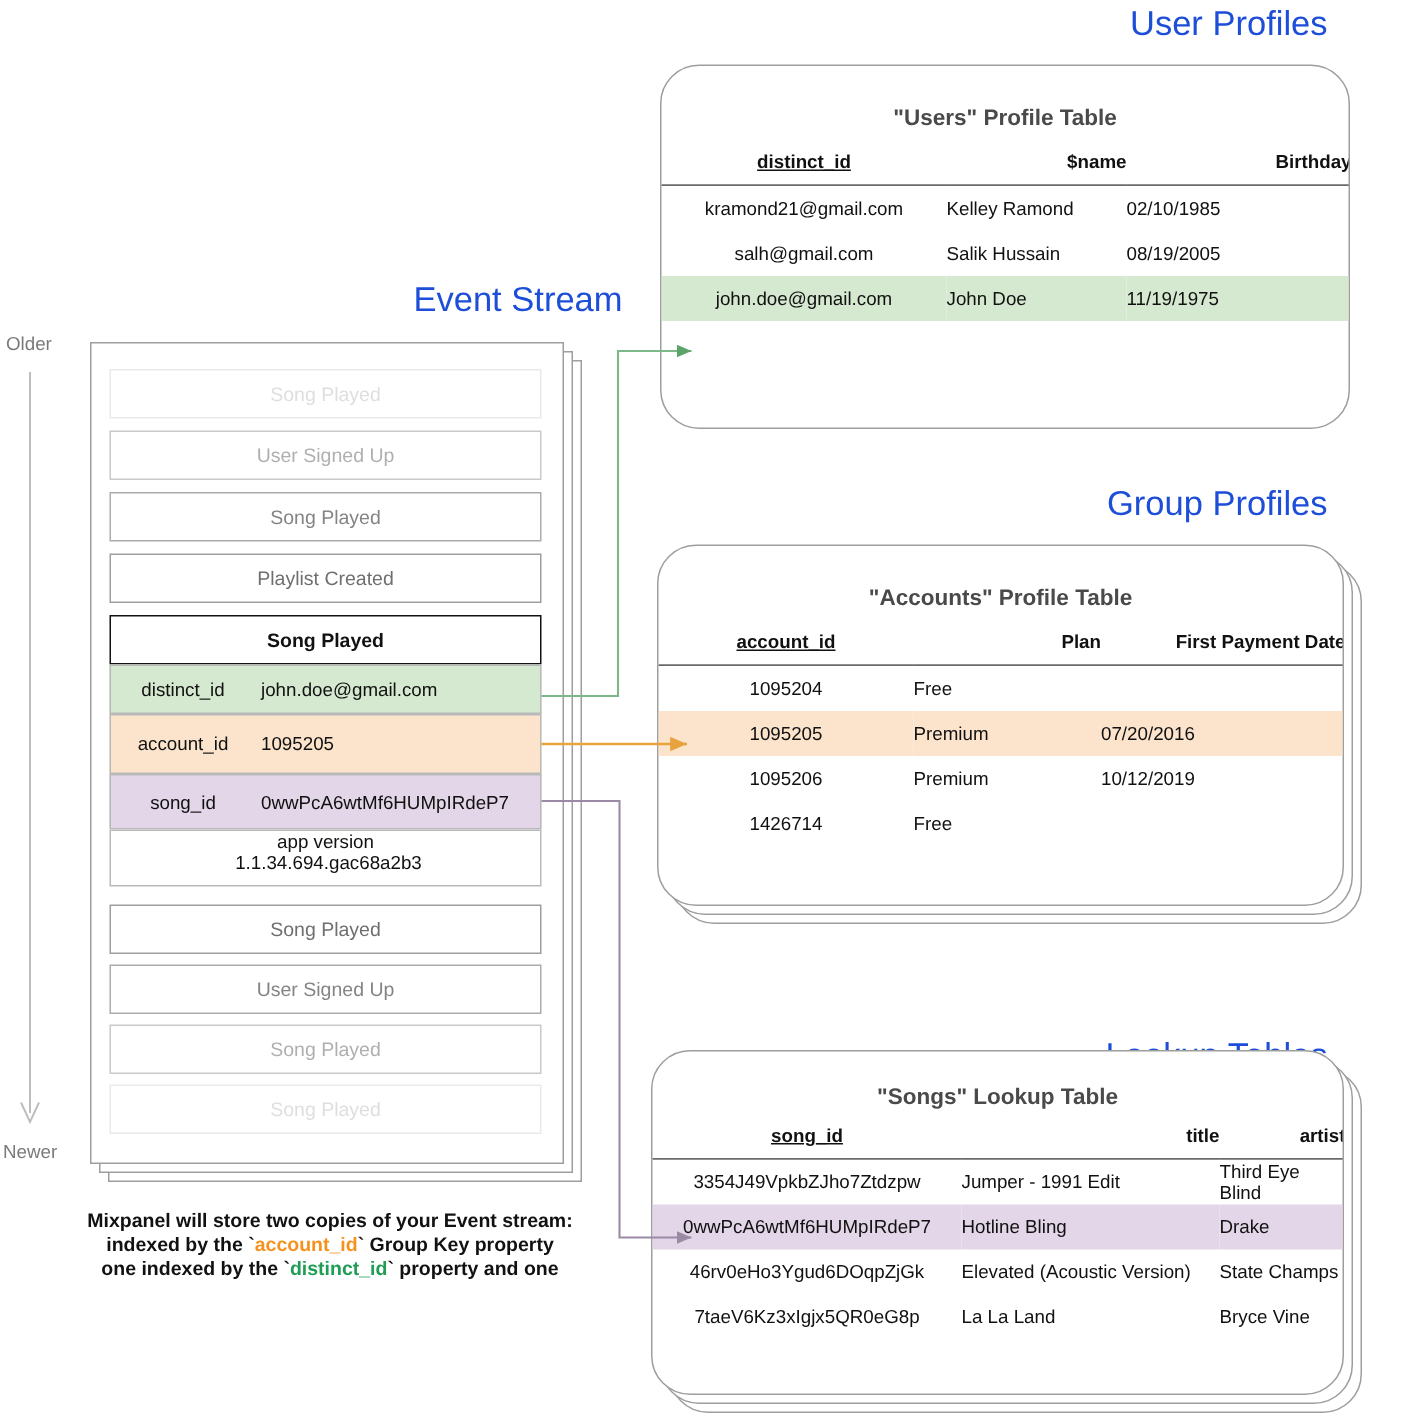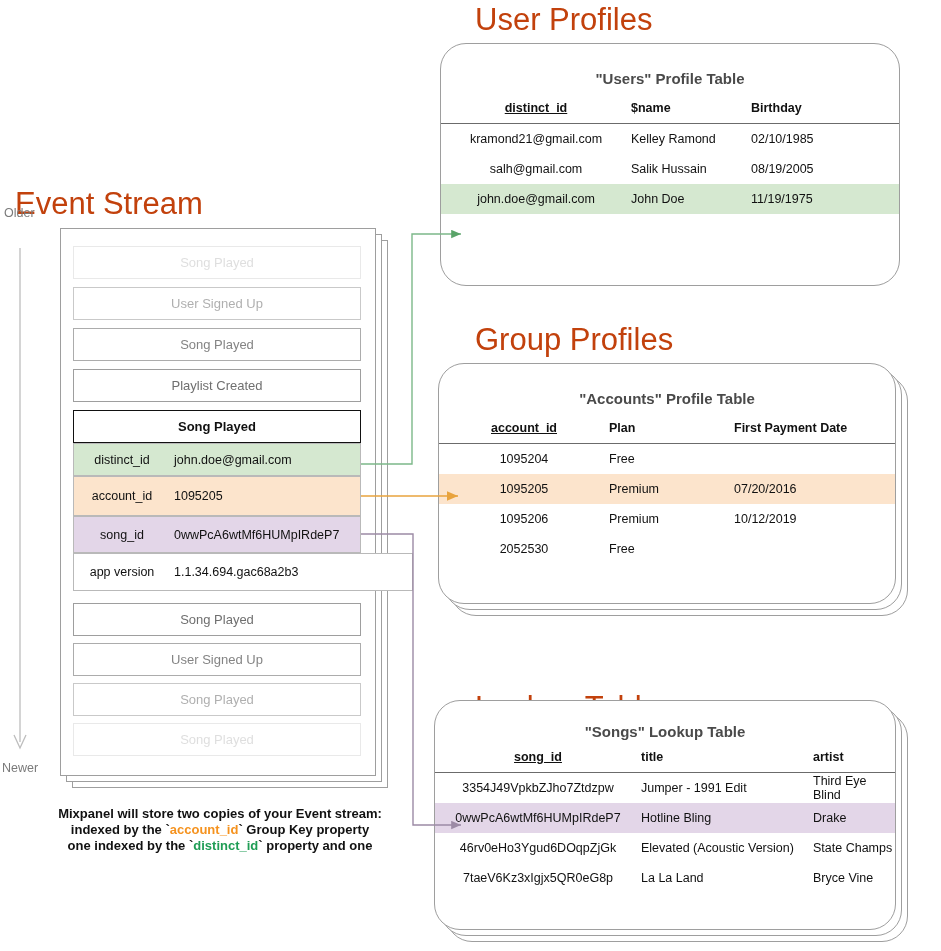--- a/index.html
+++ b/index.html
@@ -8,24 +8,24 @@
     height: 951px;
     position: relative;
     background: #ffffff;
     font-family: "Liberation Sans", sans-serif;
     overflow: hidden;
   }
 
   
   .section-title {
     position: absolute;
-    font-size: 31px;
-    color: #c2410c;
+    font-size: 23px;
+    color: #1d4ed8;
     font-weight: 400;
-    text-align: left;
+    text-align: right;
     white-space: nowrap;
   }
 
   
   .card-stack { position: absolute; }
   .card-layer {
     position: absolute;
     border: 1.4px solid #9e9e9e;
     border-radius: 26px;
     background: #ffffff;
@@ -51,21 +51,21 @@
     border-collapse: collapse;
     margin-top: 14px;
     width: 100%;
     table-layout: fixed;
   }
   table.ptable th {
     font-size: 12.5px;
     font-weight: bold;
     color: #111111;
     padding: 0 0 8px 0;
-    text-align: left;
+    text-align: right;
     vertical-align: bottom;
   }
   table.ptable thead tr { border-bottom: 1.4px solid #6b6b6b; }
   table.ptable td {
     font-size: 12.5px;
     color: #111111;
     height: 30px;
     text-align: left;
     vertical-align: middle;
   }
@@ -163,21 +163,21 @@
 <body>
 
 <div class="section-title" style="left:475px; top:2px; width:410px;">User Profiles</div>
 
 <div class="section-title" style="left:475px; top:322px; width:410px;">Group Profiles</div>
 
 <div class="section-title" style="left:475px; top:690px; width:410px;">Lookup Tables</div>
 
 <div class="section-title" style="left:15px; top:186px; width:400px;">Event Stream</div>
 
-<div class="tl-label" style="left:4px; top:206px;">Older</div>
+<div class="tl-label" style="left:4px; top:222px;">Older</div>
 <div class="tl-label" style="left:2px; top:761px;">Newer</div>
 
 <div class="es-stack-layer" style="left:72px; top:240px; width:316px; height:548px;"></div>
 <div class="es-stack-layer" style="left:66px; top:234px; width:316px; height:548px;"></div>
 <div class="es-front" style="left:60px; top:228px; width:316px; height:548px;"></div>
 
 <div class="ev-box ev-fade-1" style="left:73px; top:246px; width:288px; height:33px;">Song Played</div>
 <div class="ev-box ev-fade-2" style="left:73px; top:287px; width:288px; height:33px;">User Signed Up</div>
 <div class="ev-box ev-fade-3" style="left:73px; top:328px; width:288px; height:33px;">Song Played</div>
 <div class="ev-box" style="left:73px; top:369px; width:288px; height:33px;">Playlist Created</div>
@@ -192,21 +192,21 @@
 <div class="prop-row bg-orange" style="left:73px; top:476px; width:288px; height:40px;">
   <span class="prop-key">account_id</span>
   <span class="prop-val">1095205</span>
 </div>
 
 <div class="prop-row bg-purple" style="left:73px; top:516px; width:288px; height:37px;">
   <span class="prop-key">song_id</span>
   <span class="prop-val">0wwPcA6wtMf6HUMpIRdeP7</span>
 </div>
 
-<div class="prop-row bg-white" style="left:73px; top:553px; width:340px; height:38px;">
+<div class="prop-row bg-white" style="left:73px; top:553px; width:288px; height:38px;flex-direction:column;">
   <span class="prop-key">app version</span>
   <span class="prop-val">1.1.34.694.gac68a2b3</span>
 </div>
 
 <div class="ev-box" style="left:73px; top:603px; width:288px; height:33px;">Song Played</div>
 <div class="ev-box ev-fade-3" style="left:73px; top:643px; width:288px; height:33px;">User Signed Up</div>
 <div class="ev-box ev-fade-2" style="left:73px; top:683px; width:288px; height:33px;">Song Played</div>
 <div class="ev-box ev-fade-1" style="left:73px; top:723px; width:288px; height:33px;">Song Played</div>
 
 <div class="caption" style="left:40px; top:806px; width:360px;">
@@ -293,21 +293,21 @@
           <td>07/20/2016</td>
         </tr>
         <tr>
           <td class="key-cell">
             <span>1095206</span></td>
           <td>Premium</td>
           <td>10/12/2019</td>
         </tr>
         <tr>
           <td class="key-cell">
-            <span>2052530</span></td>
+            <span>1426714</span></td>
           <td>Free</td>
           <td></td>
         </tr>
       </tbody>
     </table>
   </div>
 </div>
 
 <div class="card-stack" style="left:434px; top:700px; width:478px; height:246px;">
   <div class="card-layer" style="left:12px; top:12px; width:462px; height:230px;"></div>

